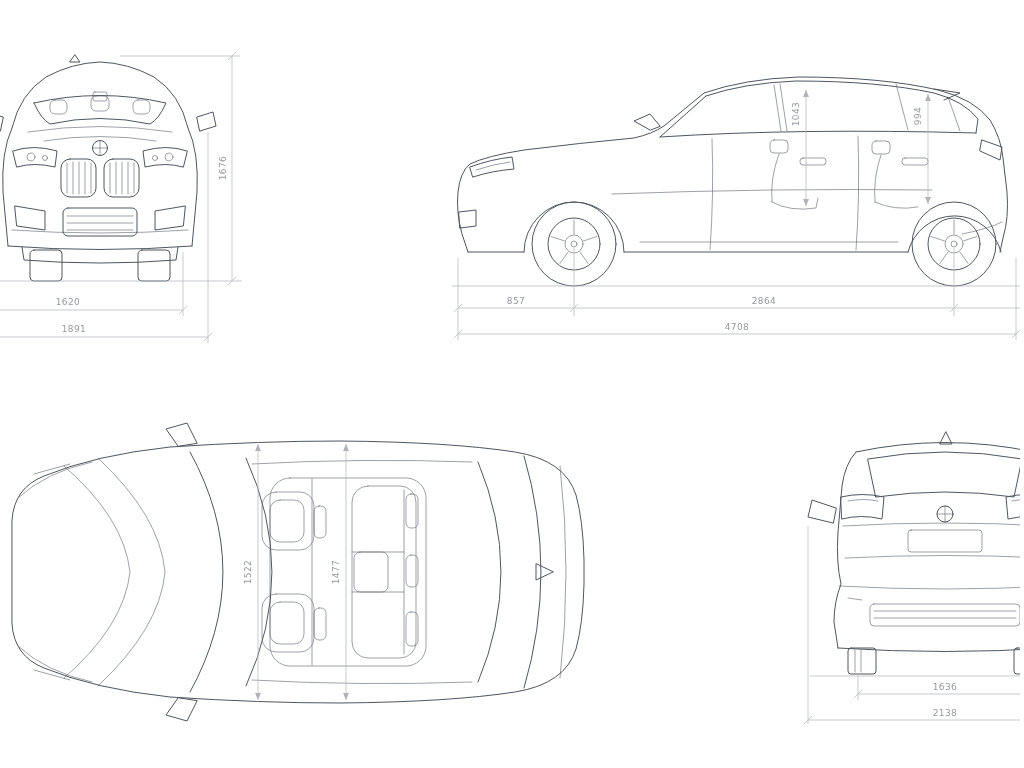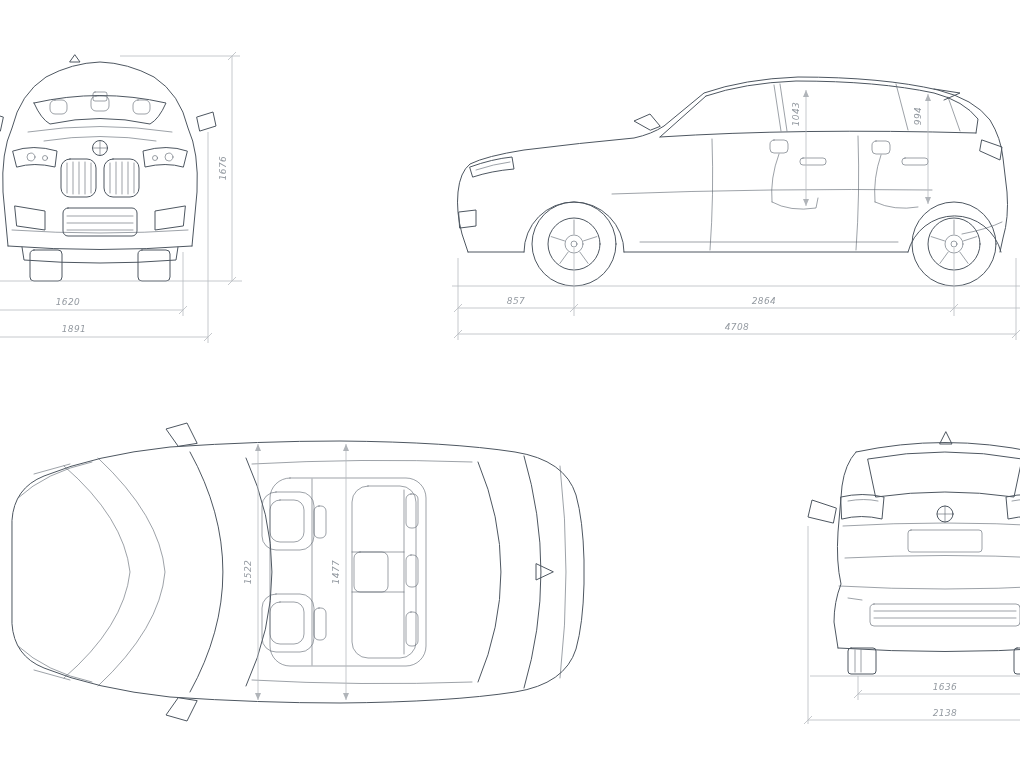--- a/index.html
+++ b/index.html
@@ -1,17 +1,17 @@
 <!DOCTYPE html>
 <html><head>
 <meta charset="utf-8">
 <title>Vehicle Dimensions</title>
 <style>
   html,body{margin:0;padding:0;background:#ffffff;}
-  .stage{width:1020px;height:768px;position:relative;background:#ffffff;overflow:hidden;font-style:italic;}
+  .stage{width:1020px;height:768px;position:relative;background:#ffffff;overflow:hidden;}
   svg{display:block;}
   .car{stroke:#4e5761;stroke-width:1;fill:none;stroke-linecap:round;stroke-linejoin:round;}
   .thin{stroke:#5a636d;stroke-width:.6;fill:none;stroke-linecap:round;}
   .dim{stroke:#b7bbc0;stroke-width:.8;fill:none;}
   .dimfill{fill:#b0b4b9;stroke:none;}
   .dimtxt{font-family:"DejaVu Sans",sans-serif;font-size:9px;fill:#949aa1;letter-spacing:.4px;}
 </style>
 </head>
 <body>
 

